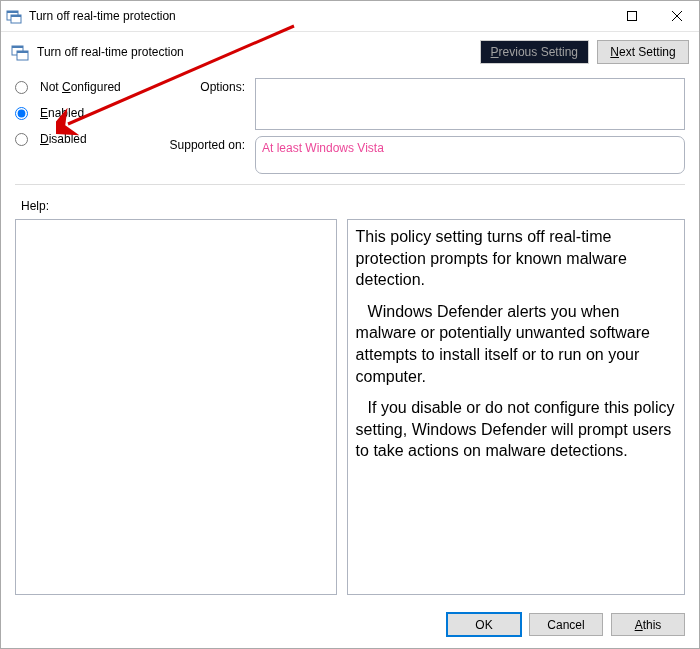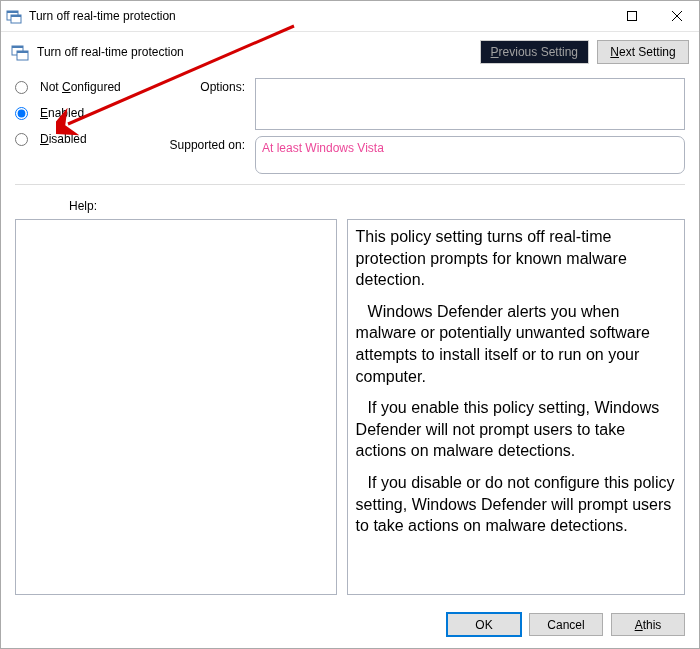--- a/index.html
+++ b/index.html
@@ -143,21 +143,20 @@
     padding: 0 14px;
     background: #fff;
     font-size: 12px;
   }
   .pane-labels .lab-left {
     width: 48%;
   }
   .pane-labels .lab-right {
     flex: 1;
     padding-left: 6px;
-    margin-left: 48px;
   }
   .panes {
     flex: 1;
     display: flex;
     gap: 10px;
     padding: 6px 14px 10px 14px;
     background: #fff;
     min-height: 0;
   }
   .pane {
@@ -284,21 +283,20 @@
 
   <div class="pane-labels">
     <div class="lab-right">Help:</div>
   </div>
 
   <div class="panes">
     <div class="pane options-pane"></div>
     <div class="pane help-pane">
       <p>This policy setting turns off real-time protection prompts for known malware detection.</p>
       <p class="indent">Windows Defender alerts you when malware or potentially unwanted software attempts to install itself or to run on your computer.</p>
-      <p class="indent">If you enable this policy setting, Windows Defender will not prompt users to take actions on malware detections.</p>
       <p class="indent">If you disable or do not configure this policy setting, Windows Defender will prompt users to take actions on malware detections.</p>
     </div>
   </div>
 
   <div class="footer">
     <button class="btn primary">OK</button>
     <button class="btn">Cancel</button>
     <button class="btn">
       <span class="mnemonic">A</span><span>this</span>
     </button>

